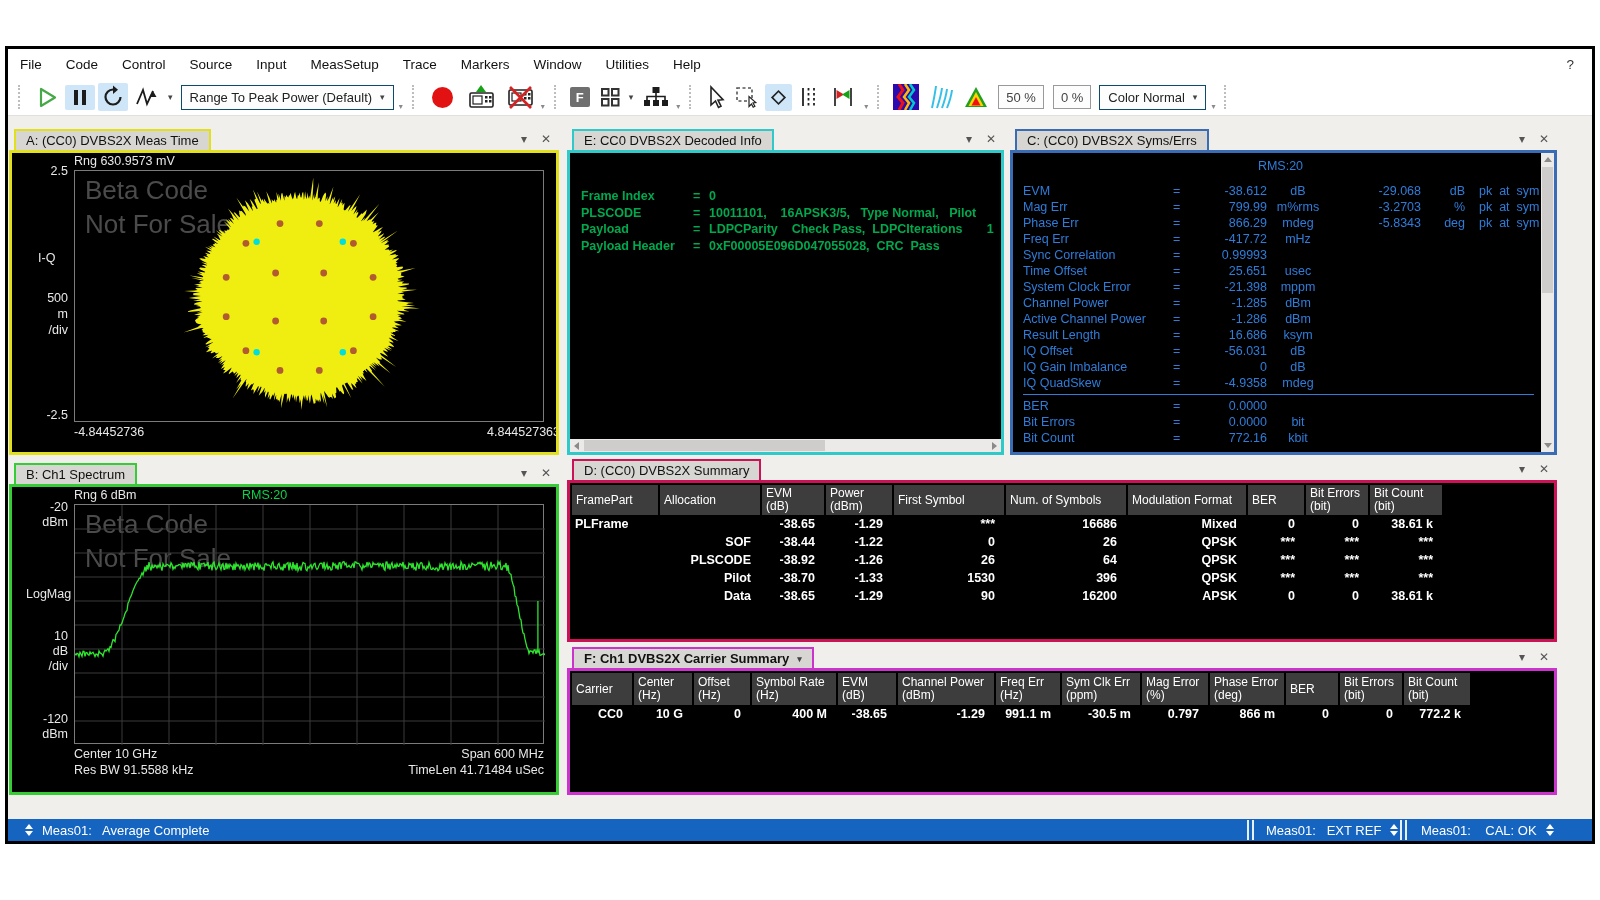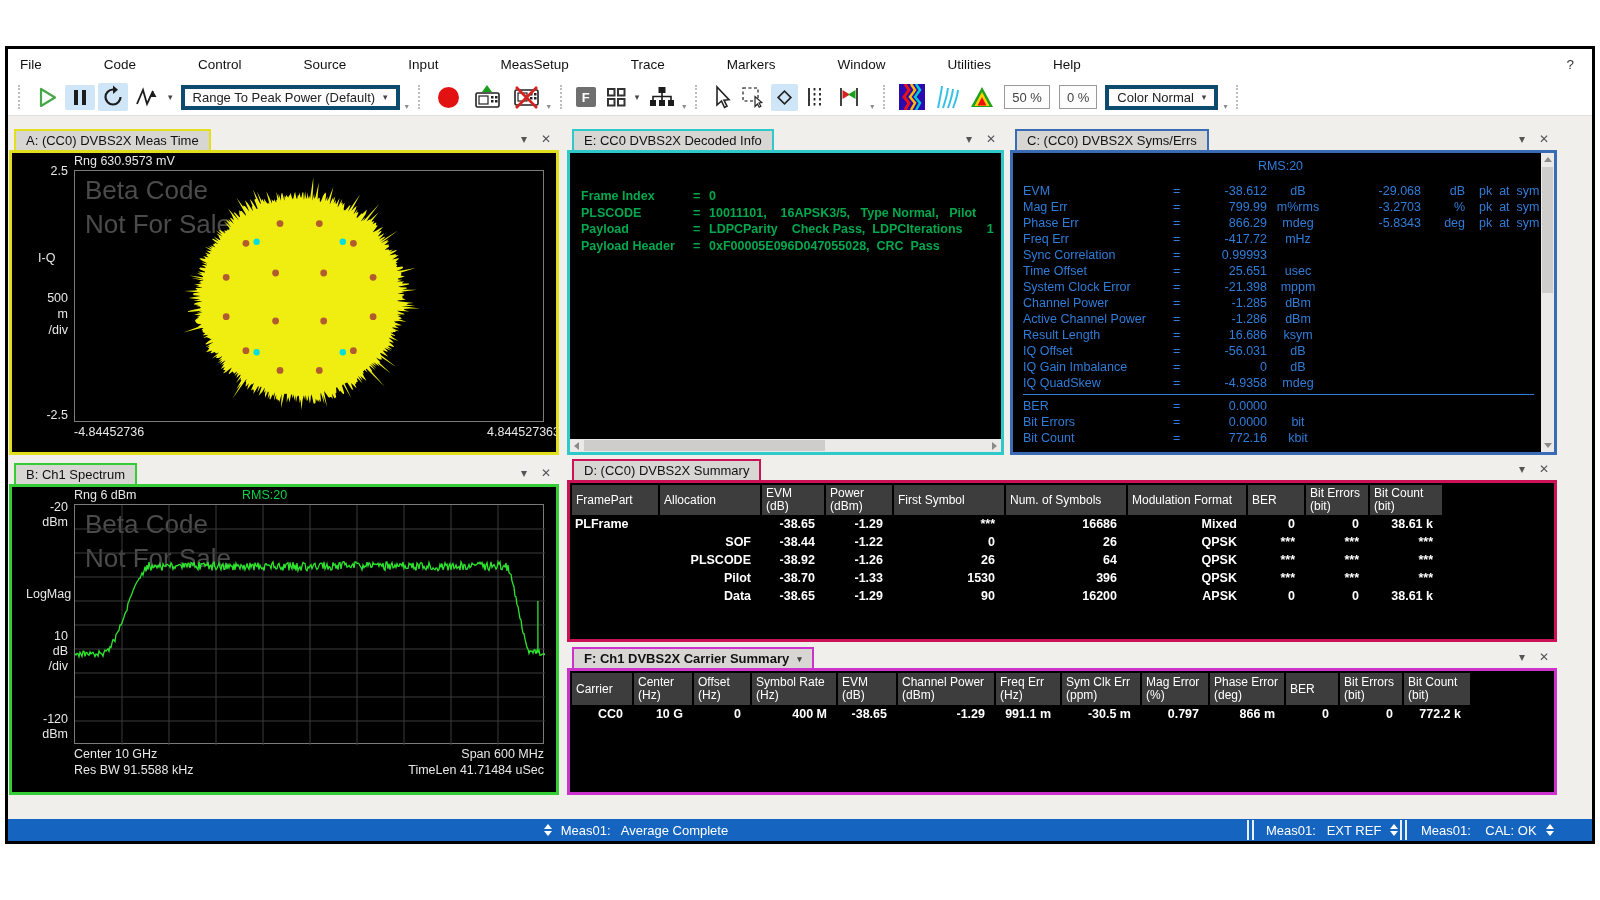--- a/index.html
+++ b/index.html
@@ -10,21 +10,21 @@
   .menubar{position:absolute;left:8px;top:49px;width:1584px;height:30px;background:#fff;display:flex;align-items:center;font-size:13.5px;color:#111;}
   .menu-item{padding:0 12px;cursor:default;}
   .menu-help{margin-left:auto;padding-right:18px;color:#333;}
   
   .toolbar{position:absolute;left:8px;top:79px;width:1584px;height:37px;background:#fff;border-bottom:1px solid #e2e0de;display:flex;align-items:center;padding:0 6px;gap:3px;}
   .tbtn{display:flex;align-items:center;justify-content:center;padding:2px 3px;border-radius:2px;}
   .tbtn.hl{background:#cfe6f8;}
   .tsep{width:4px;height:24px;border-left:2px dotted #bdbdbd;margin:0 6px 0 4px;}
   .mini-arrow{font-size:8px;color:#8a8a8a;align-self:flex-end;margin:0 2px 4px 0;}
   .dd-arrow{font-size:9px;color:#444;margin-left:8px;}
-  .dropdown{border:4px solid #0c4a6e;background:#fdfdfd;height:25px;display:flex;align-items:center;padding:0 8px;font-size:13px;color:#222;margin:0 2px;}
+  .dropdown{border:1px solid #0c4a6e;background:#fdfdfd;height:25px;display:flex;align-items:center;padding:0 8px;font-size:13px;color:#222;margin:0 2px;}
   .pct{border:1px solid #9a9a9a;height:24px;padding:0 7px;display:flex;align-items:center;font-size:13px;background:#fdfdfd;color:#444;margin:0 3px;}
   .rec{width:21px;height:21px;border-radius:50%;background:#e31212;margin:0 4px;}
   .pausebars{display:flex;gap:4px;padding:3px 6px;}
   .pausebars i{display:block;width:4px;height:15px;background:#1c1c1c;}
   .fkey{width:20px;height:20px;background:#6f6f6f;color:#fff;font-weight:bold;display:flex;align-items:center;justify-content:center;border-radius:2px;font-size:13px;}
   
   .panel{position:absolute;}
   .panel .tab{position:absolute;left:5px;top:0;height:23px;border:2px solid var(--ac);background:#d8d6d3;color:#111;font-size:13px;display:flex;align-items:center;padding:0 10px;z-index:3;white-space:nowrap;}
   .panel .tab.bold{font-weight:bold;}
   .winbtns{position:absolute;right:8px;top:3px;z-index:3;display:flex;gap:14px;color:#555;font-size:12px;}
@@ -55,36 +55,36 @@
   .hs-btn{position:absolute;top:0;width:13px;height:13px;display:flex;align-items:center;justify-content:center;}
   .tri-l{width:0;height:0;border-top:4px solid transparent;border-bottom:4px solid transparent;border-right:5px solid #8a8a8a;}
   .tri-r{width:0;height:0;border-top:4px solid transparent;border-bottom:4px solid transparent;border-left:5px solid #8a8a8a;}
   .vscroll{position:absolute;top:0;bottom:0;right:0;width:13px;background:#eceae8;}
   .vs-thumb{position:absolute;left:1px;width:11px;top:14px;height:42%;background:#cfcdcb;}
   .tri-u{width:0;height:0;border-left:4px solid transparent;border-right:4px solid transparent;border-bottom:5px solid #8a8a8a;margin:4px auto;}
   .tri-d{width:0;height:0;border-left:4px solid transparent;border-right:4px solid transparent;border-top:5px solid #8a8a8a;margin:4px auto;}
   
   .statusbar{position:absolute;left:8px;top:819px;width:1584px;height:22px;display:flex;align-items:stretch;color:#fff;font-size:13px;}
   .sb-seg{display:flex;align-items:center;white-space:pre;}
-  .sb-left{flex:1;padding-left:8px;justify-content:center;}
+  .sb-left{flex:1;padding-left:8px;}
   .sb-div{display:flex;gap:3px;padding:1px 0;}
   .sb-div i{display:block;width:2px;background:#e7f0fb;}
   .updown{display:inline-flex;flex-direction:column;gap:2px;margin:0 9px;}
   .updown i{display:block;width:0;height:0;border-left:4px solid transparent;border-right:4px solid transparent;}
   .updown .u{border-bottom:5px solid #fff;}
   .updown .d{border-top:5px solid #fff;}
 </style>
 </head>
 <body>
 
 <div class="stage">
   <div class="frame"></div>
 
   <div class="menubar">
-    <span id="menu-items" style="display:flex;gap:38px;">
+    <span id="menu-items" style="display:flex;">
         <span class="menu-item">File</span>
         <span class="menu-item">Code</span>
         <span class="menu-item">Control</span>
         <span class="menu-item">Source</span>
         <span class="menu-item">Input</span>
         <span class="menu-item">MeasSetup</span>
         <span class="menu-item">Trace</span>
         <span class="menu-item">Markers</span>
         <span class="menu-item">Window</span>
         <span class="menu-item">Utilities</span>

